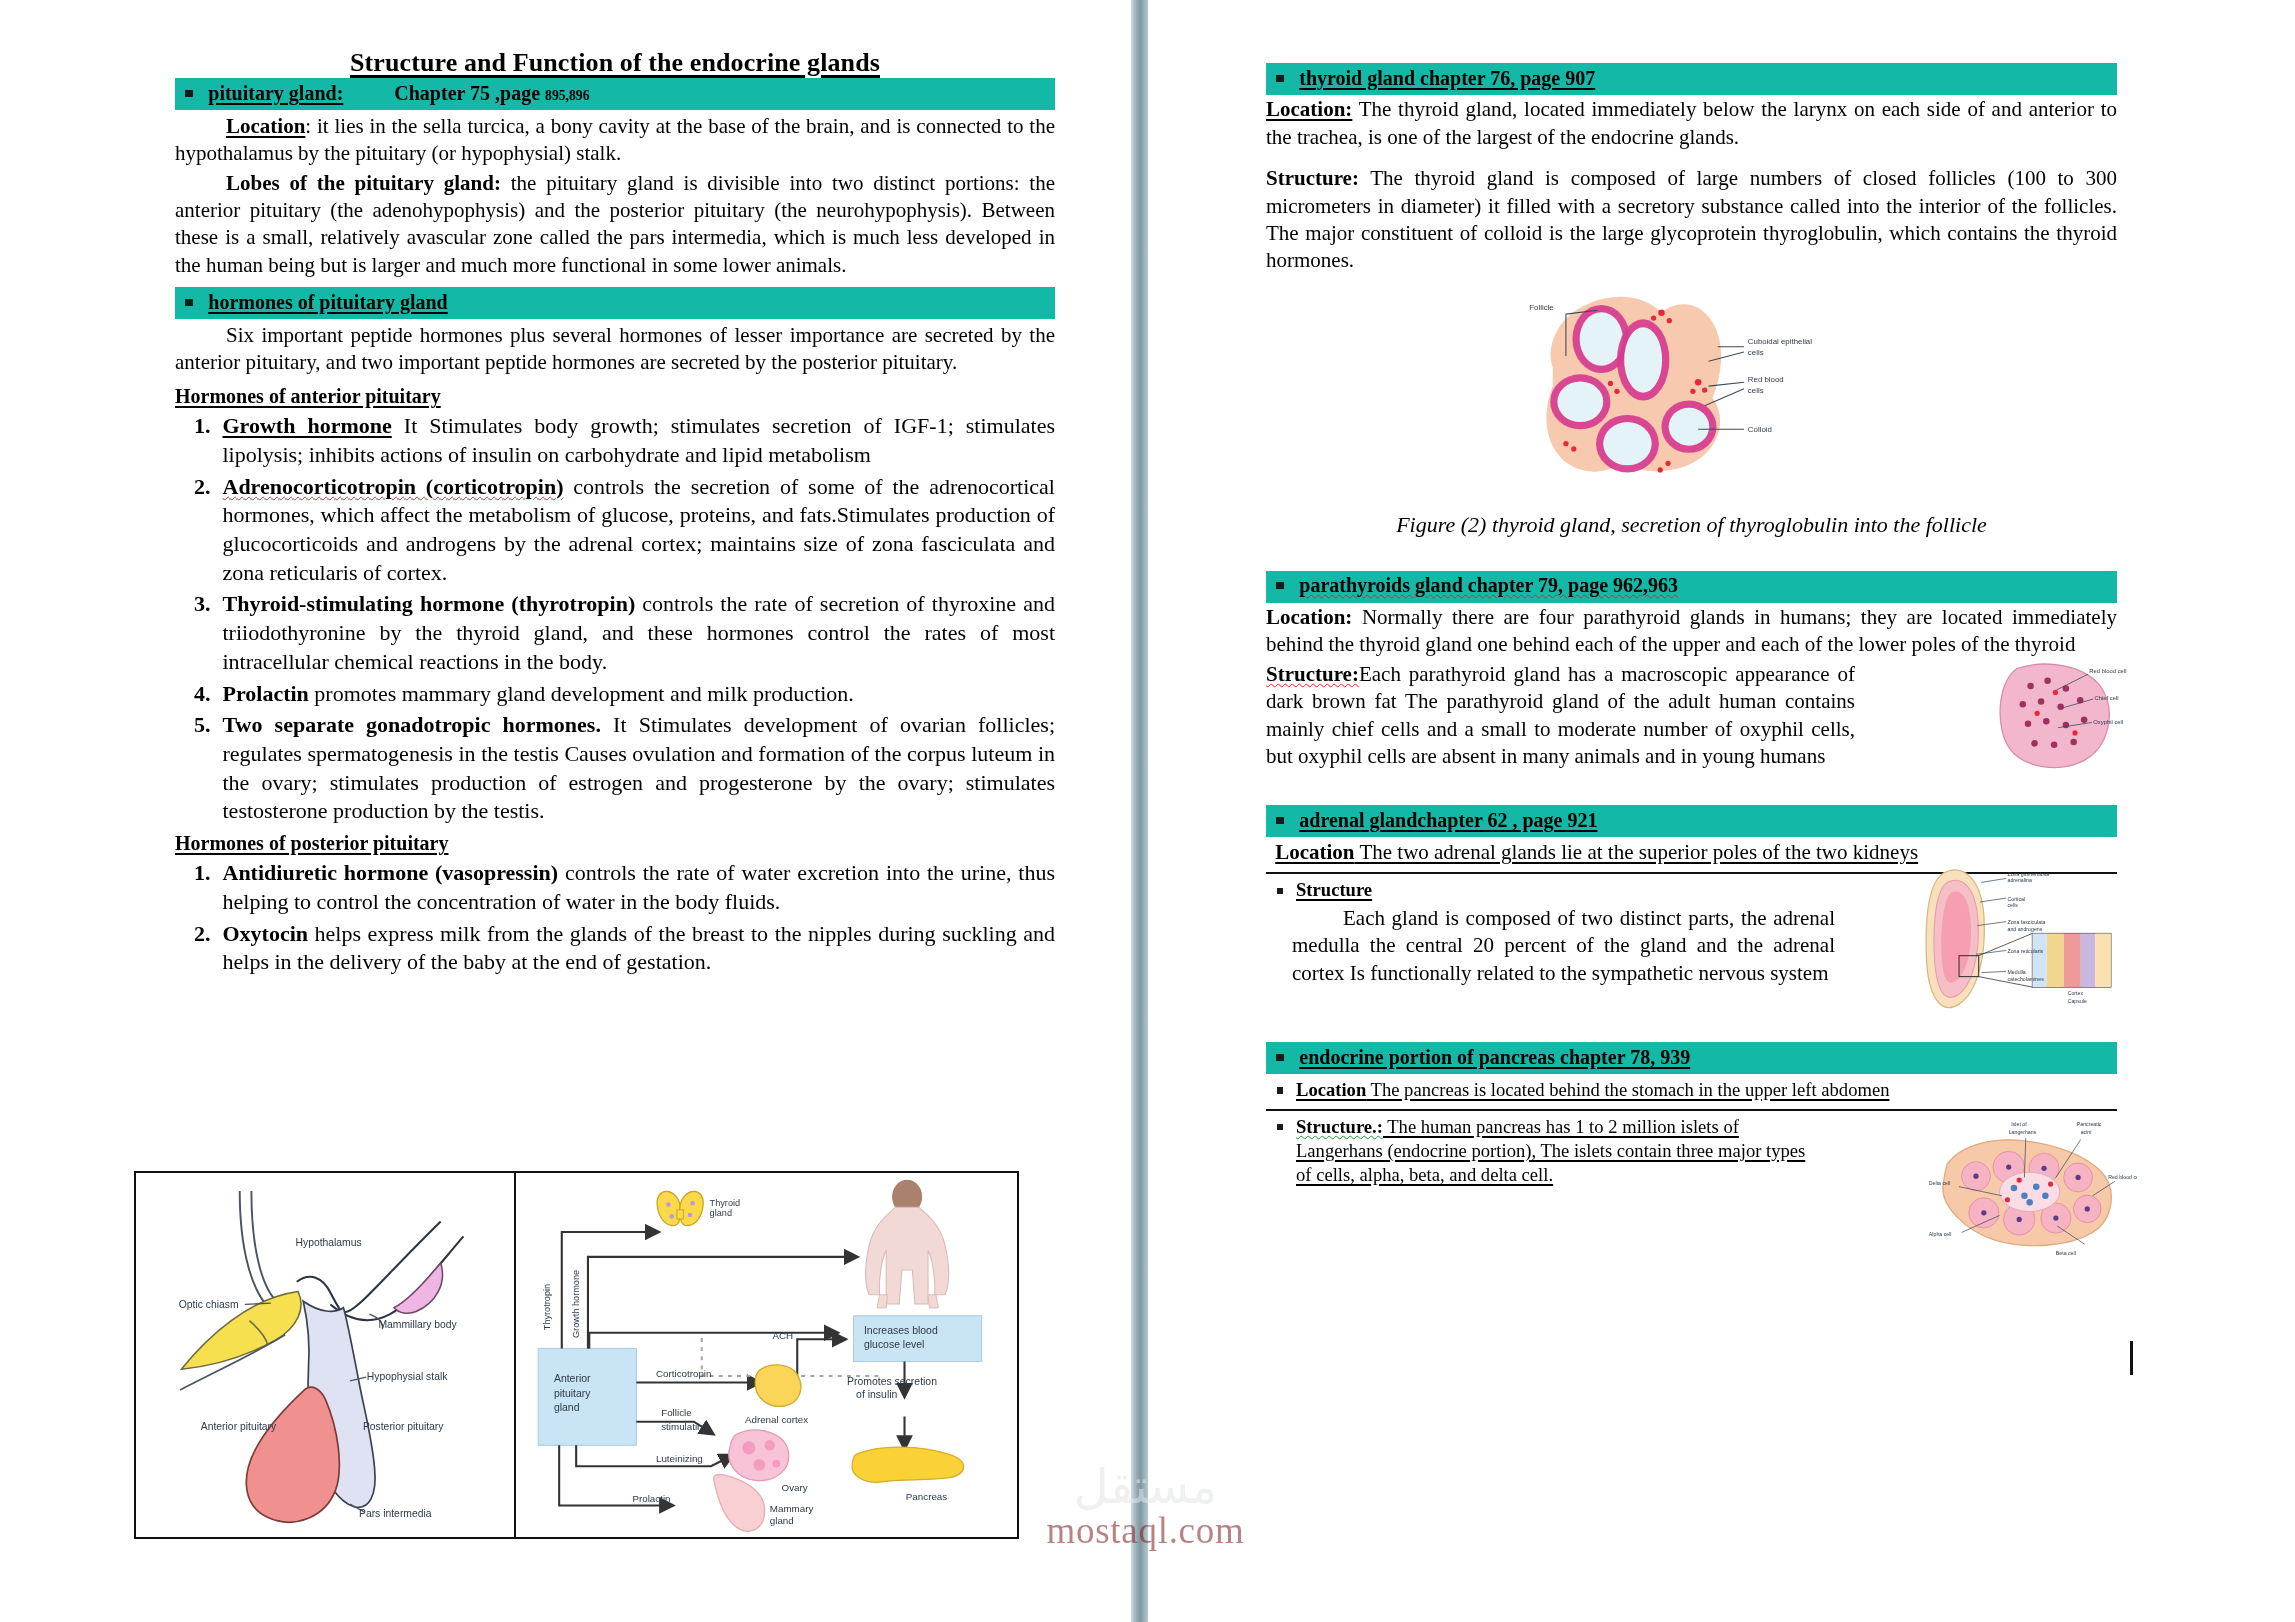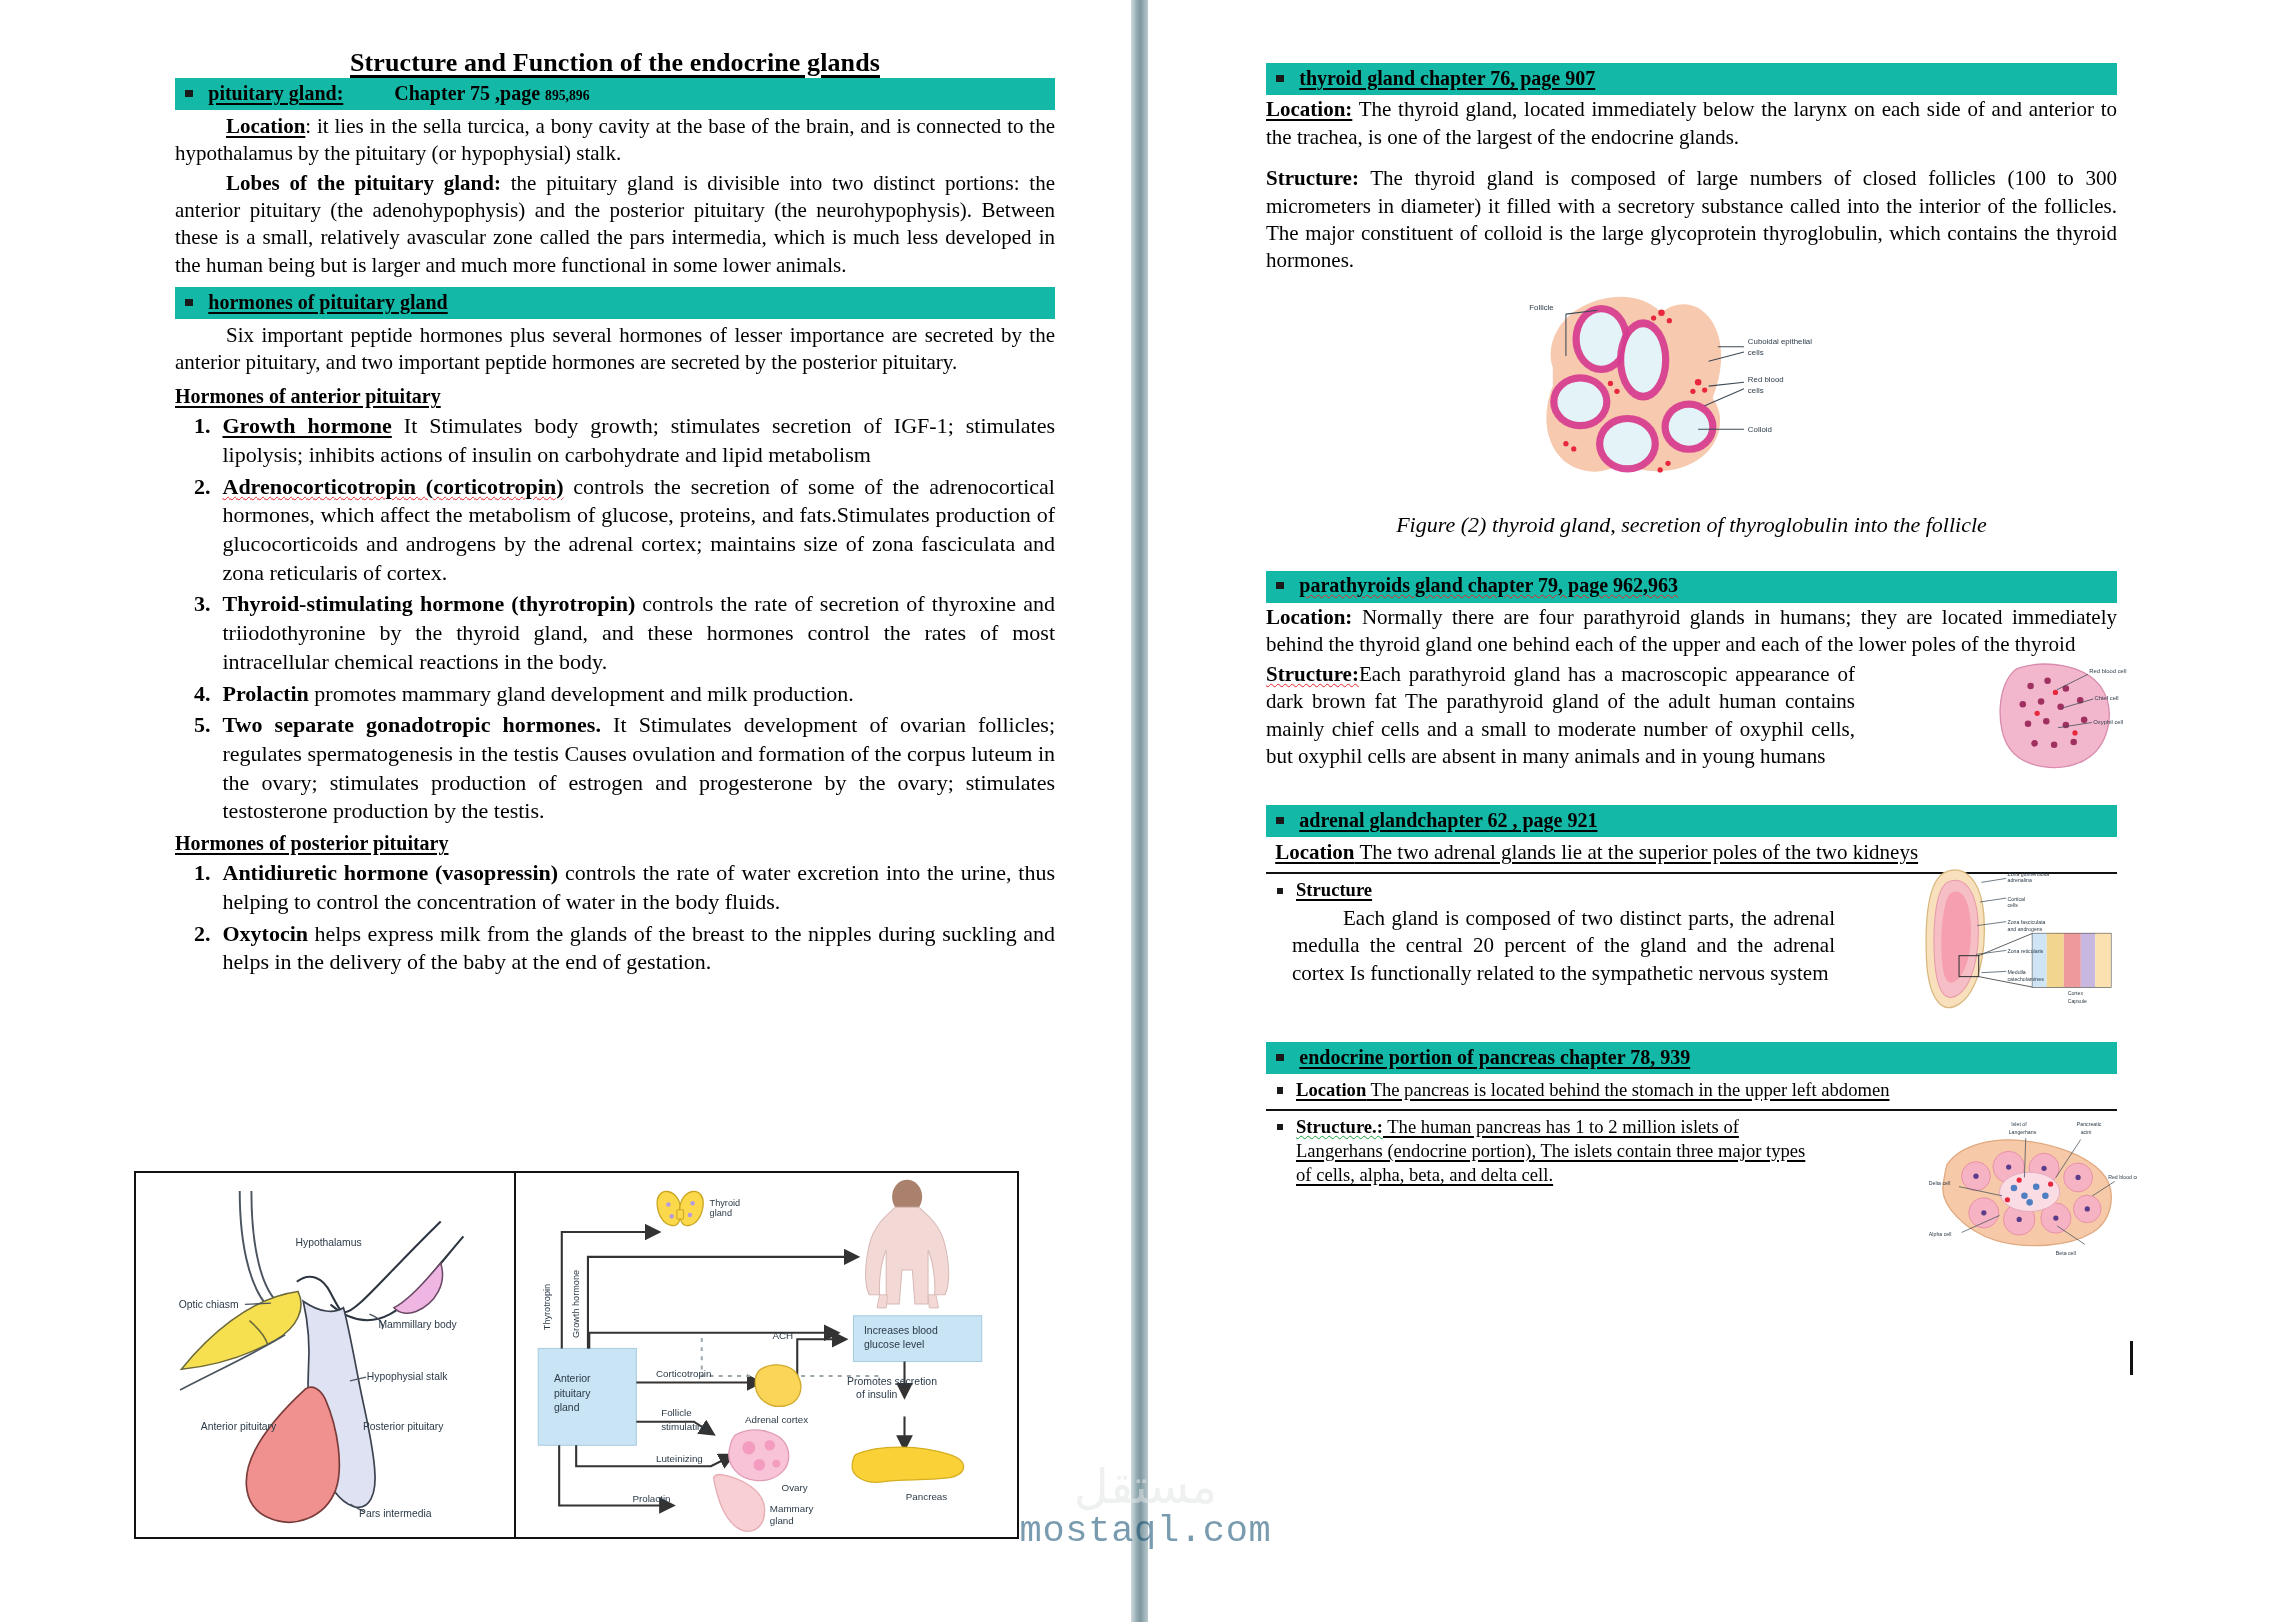--- a/index.html
+++ b/index.html
@@ -107,21 +107,21 @@
   
   #watermark{
     position:absolute;left:1008px;top:1462px;width:275px;height:115px;
     opacity:.55;pointer-events:none;text-align:center;
   }
   #watermark .ar{
     font-family:"DejaVu Sans",sans-serif;font-size:48px;color:#e3e6e6;
     line-height:1;direction:rtl;
   }
   #watermark .en{
-    font-family:Liberation Mono, monospace;font-size:37px;color:#0c4a6e;
+    font-family:Liberation Serif, serif;font-size:37px;color:#7f1d1d;
     line-height:1.15;letter-spacing:0.7px;
   }
 
   
   .minifig{position:absolute;}
 </style>
 </head>
 <body>
 
 <div id="page">

